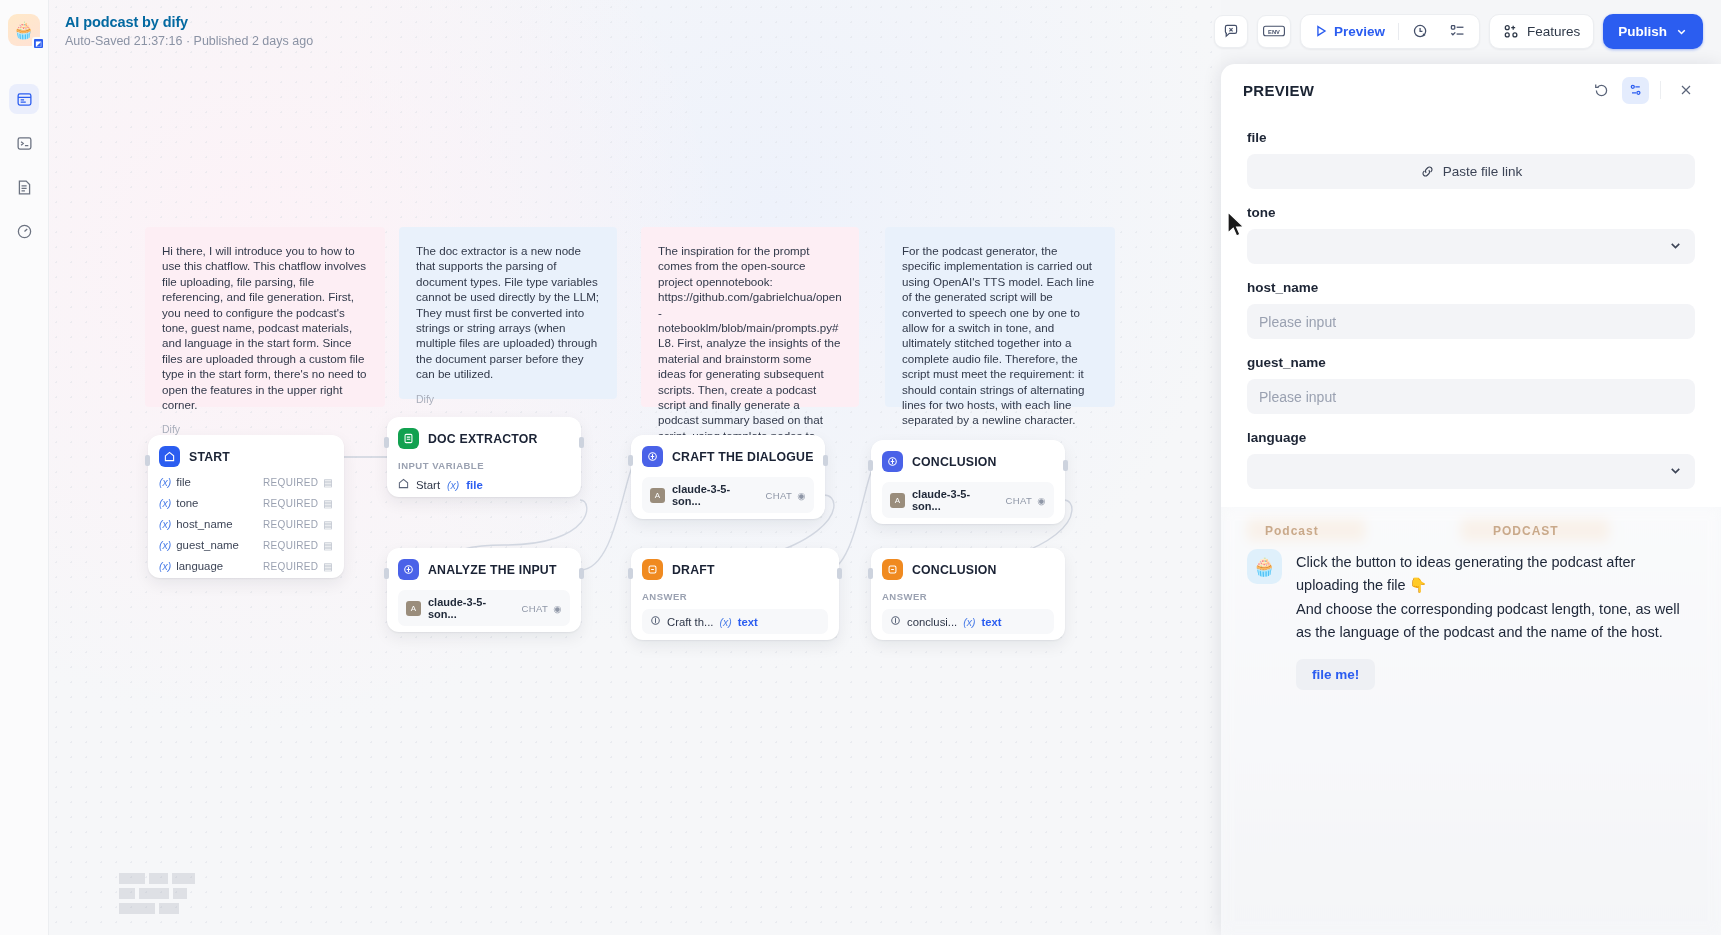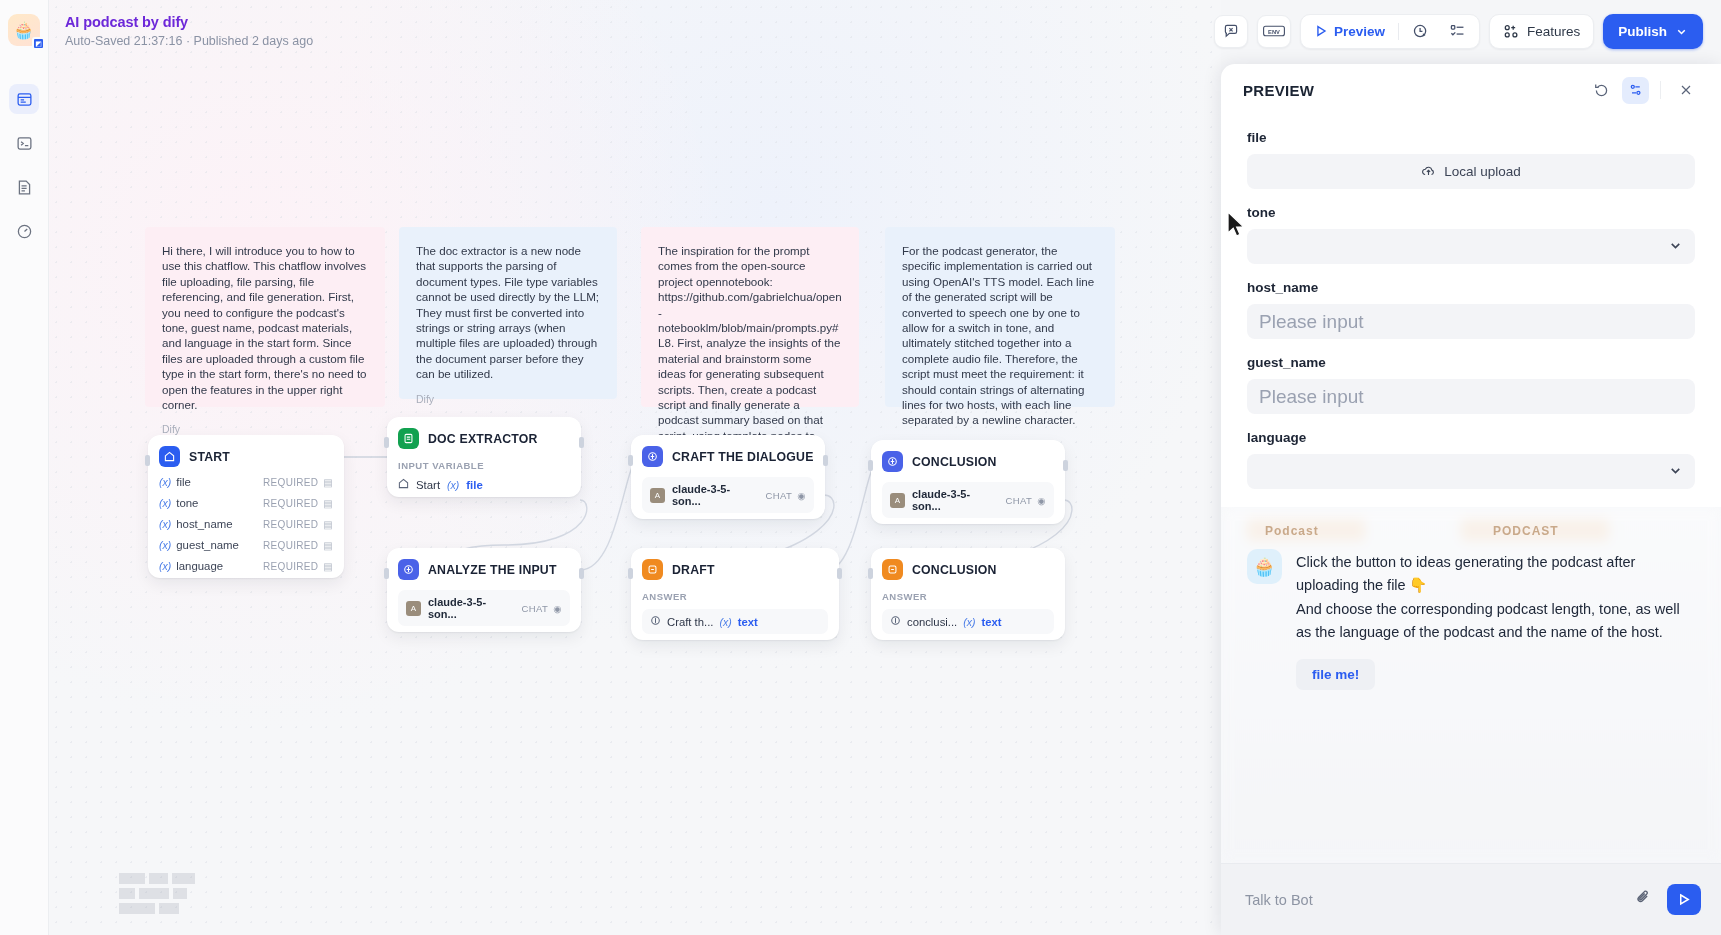--- a/index.html
+++ b/index.html
@@ -39,21 +39,21 @@
   }
   .rail-btn.active { background: #eaeefc; color: #2b5df0; }
 
   
   .header {
     position: absolute; left: 49px; top: 0; right: 0; height: 62px;
     z-index: 35; display: flex; align-items: center; padding: 0 18px 0 16px;
   }
   .hdr-title { line-height: 1.25; }
   .hdr-title .name {
-    font-size: 14.5px; font-weight: 700; color: #6d28d9; letter-spacing: -0.1px;
+    font-size: 14.5px; font-weight: 700; color: #0369a1; letter-spacing: -0.1px;
   }
   .hdr-title .sub { font-size: 12.5px; color: #8a92a4; margin-top: 3px; }
   .hdr-right { margin-left: auto; display: flex; align-items: center; gap: 9px; }
   .icon-pill {
     width: 34px; height: 33px; border-radius: 9px; background: #fff;
     border: 1px solid #eceef1; display: flex; align-items: center; justify-content: center;
     color: #45506a; cursor: pointer; box-shadow: 0 1px 2px rgba(16,24,40,.05);
   }
   .seg-group {
     height: 35px; background: #fff; border: 1px solid #eceef1; border-radius: 10px;
@@ -203,21 +203,21 @@
   .f-label:first-child { margin-top: 4px; }
   .upload-row { display: flex; gap: 12px; }
   .upload-btn {
     flex: 1; height: 35px; background: #f3f4f7; border-radius: 8px;
     display: flex; align-items: center; justify-content: center; gap: 8px;
     font-size: 13.5px; color: #3c4456; cursor: pointer;
   }
   .f-select, .f-input {
     height: 35px; background: #f3f4f7; border-radius: 8px; width: 100%;
     display: flex; align-items: center; padding: 0 12px;
-    font-size: 19px; color: #2b3447; cursor: pointer; text-align: right;
+    font-size: 14px; color: #2b3447; cursor: pointer; text-align: right;
   }
   .f-select .chev { margin-left: auto; color: #3c4456; }
   .f-input .ph { color: #9aa1b1; }
 
   .pv-chat {
     position: relative; flex: 1; min-height: 0; overflow: hidden;
     background: #f7f8fa;
   }
   .blur-bg {
     position: absolute; inset: 0; filter: blur(6px); opacity: .55;
@@ -611,24 +611,24 @@
             </svg>
         </div>
       </div>
     </div>
 
     <div class="pv-form">
       <div class="f-label">file</div>
       <div class="upload-row">
         <div class="upload-btn">
           <svg width="15" height="15" viewBox="0 0 20 20" fill="none" stroke="currentColor" stroke-width="1.5">
-            <path d="M5.5 14a3.5 3.5 0 01.3-7 4.6 4.6 0 018.7 1.2A3 3 0 0114 14"></path>
-            <path d="M10 14.8V8.6M7.8 10.6L10 8.4l2.2 2.2"></path>
-          </svg>
-          <span>Local upload</span>
+            <path d="M8.3 11.7a3.3 3.3 0 010-4.7l2-2a3.3 3.3 0 114.7 4.7l-1 1"></path>
+            <path d="M11.7 8.3a3.3 3.3 0 010 4.7l-2 2a3.3 3.3 0 11-4.7-4.7l1-1"></path>
+          </svg>
+          <span>Paste file link</span>
         </div>
       </div>
 
       <div class="f-label">tone</div>
       <div class="f-select">
         <span></span>
         <span class="chev">
           <svg width="15" height="15" viewBox="0 0 16 16" fill="none" stroke="currentColor" stroke-width="1.7">
               <path d="M4 6.2l4 4 4-4"></path>
             </svg>
@@ -668,34 +668,19 @@
         <div class="bot-body">
           <div class="bot-text">Click the button to ideas generating the podcast after uploading the file 👇
 And choose the corresponding podcast length, tone, as well as the language of the podcast and the name of the host.</div>
           <div class="click-btn">
             <span>file me!</span>
           </div>
         </div>
       </div>
     </div>
 
-    <div class="pv-input">
-      <span class="ph">Talk to Bot</span>
-      <div class="right">
-        <span class="clip">
-          <svg width="19" height="19" viewBox="0 0 20 20" fill="none" stroke="currentColor" stroke-width="1.5">
-            <path d="M13.8 8.4l-5 5a2.6 2.6 0 11-3.7-3.7l5.6-5.6a1.8 1.8 0 112.5 2.5l-5.6 5.6a.9.9 0 11-1.3-1.3l5-5"></path>
-          </svg>
-        </span>
-        <span class="send">
-          <svg width="15" height="15" viewBox="0 0 16 16" fill="none" stroke="currentColor" stroke-width="1.6">
-              <path d="M4 3.2l8 4.8-8 4.8z"></path>
-            </svg>
-        </span>
-      </div>
-    </div>
   </div>
 
   <svg class="cursor" style="left:1226px; top:210px;" width="22" height="30" viewBox="0 0 22 30">
     <path d="M2 2 L2 23 L7.2 18.3 L10.6 26 L14 24.4 L10.7 17 L17.5 16.8 Z" fill="#1a1a1a" stroke="#fff" stroke-width="1.3"></path>
   </svg>
 
 </div>
 
 </body></html>

